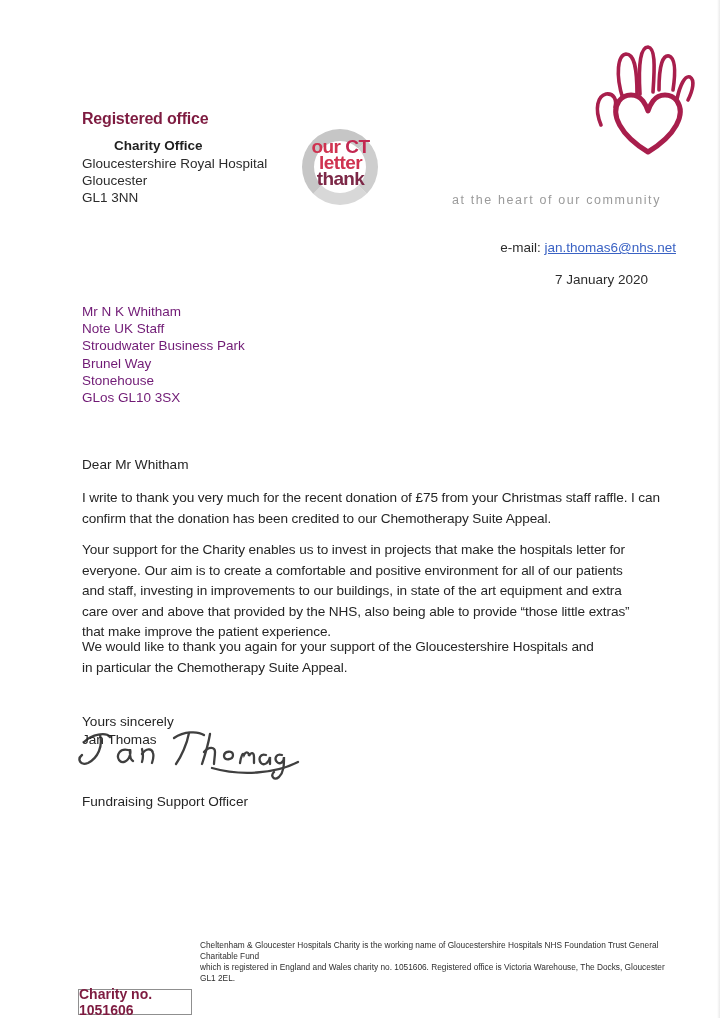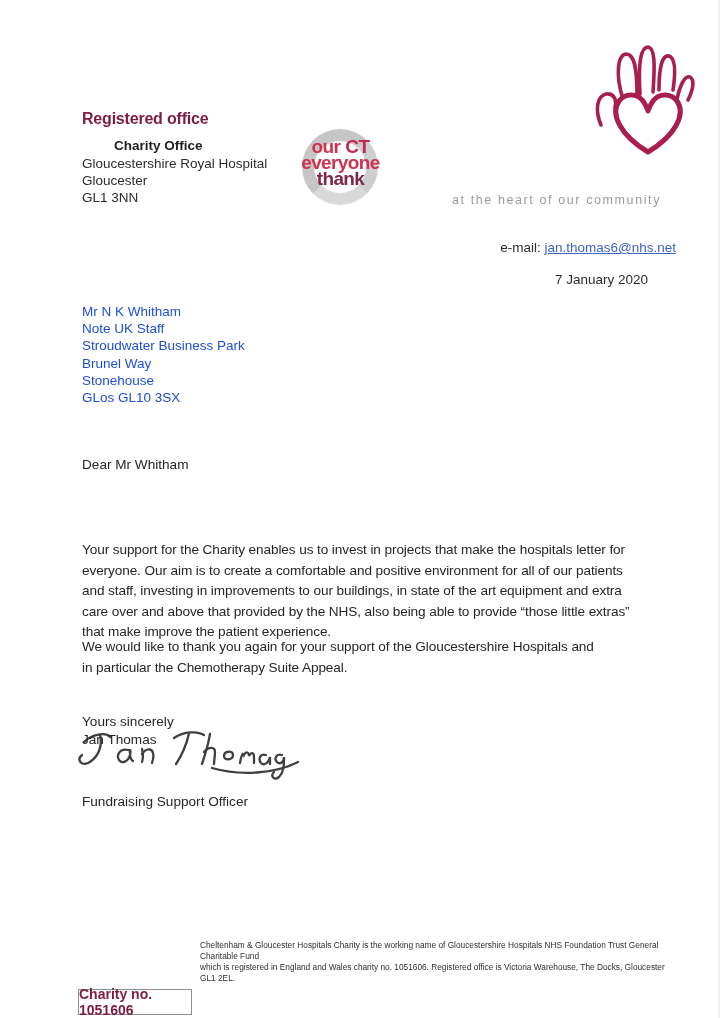--- a/index.html
+++ b/index.html
@@ -34,21 +34,21 @@
   .logo-name{left:452px;top:108px;font-size:21.5px;font-weight:bold;color:#a01e4b;line-height:24.5px;letter-spacing:-.2px;}
   .tagline{left:452px;top:193px;font-size:12.5px;color:#9b9b9b;letter-spacing:1.6px;}
   .hand-svg{left:592px;top:42px;}
 
   
   .email-line{top:240px;right:44px;font-size:13.5px;color:#2c2c2c;}
   .email-link{color:#3a62c4;text-decoration:underline;cursor:pointer;}
   .date{top:272px;right:72px;font-size:13.5px;color:#2c2c2c;}
 
   
-  .recipient{left:82px;top:303px;font-size:13.5px;line-height:17.2px;color:#1d4ed8;}
+  .recipient{left:82px;top:303px;font-size:13.5px;line-height:17.2px;color:#701a75;}
 
   
   .salutation{left:82px;top:457px;font-size:13.6px;}
   .para{position:absolute;left:82px;margin:0;font-size:13.6px;line-height:20.5px;color:#262626;white-space:pre-line;letter-spacing:-.1px;}
   .p1{top:488px;}
   .p2{top:540px;}
   .p3{top:637px;}
 
   .closing{left:82px;top:714px;font-size:13.6px;}
   .sig-svg{left:70px;top:726px;}
@@ -77,21 +77,21 @@
   <div class="abs sender-addr pre">Gloucestershire Royal Hospital
 Gloucester
 GL1 3NN</div>
 
   <div class="abs ct-logo">
     <div class="ct-ring"></div>
     <div class="ct-text">
       <div>
         <span class="ct-red ct-word-our">our</span><span class="ct-red2">CT</span>
       </div>
-      <div class="ct-red">everyone</div>
+      <div class="ct-red">letter</div>
       <div class="ct-maroon">thank</div>
     </div>
   </div>
 
   <svg class="abs hand-svg" width="108" height="115" viewBox="0 0 108 115">
     <g fill="none" stroke="#a81e4c" stroke-width="3.6" stroke-linecap="round">
       <path d="M31,57 C23,32 26,13 34,12 C42,12 45,24 45,52"></path>
       <path d="M48,52 C46,20 49,5 56,5 C63,6 63,22 61,50"></path>
       <path d="M67,48 C67,22 71,13 77,14 C83,16 84,28 81,48"></path>
       <path d="M85,57 C88,43 93,33 98,35 C103,38 101,48 96,58"></path>
@@ -107,20 +107,22 @@
   <div class="abs date">7 January 2020</div>
 
   <div class="abs recipient pre">Mr N K Whitham
 Note UK Staff
 Stroudwater Business Park
 Brunel Way
 Stonehouse
 GLos GL10 3SX</div>
 
   <div class="abs salutation">Dear Mr Whitham</div>
+  <p class="para p1">I write to thank you very much for the recent donation of £75 from your Christmas staff raffle.  I can
+confirm that the donation has been credited to our Chemotherapy Suite Appeal.</p>
   <p class="para p3">We would like to thank you again for your support of the Gloucestershire Hospitals and
 in particular the Chemotherapy Suite Appeal.</p>
   <p class="para p2">Your support for the Charity enables us to invest in projects that make the hospitals letter for
 everyone.  Our aim is to create a comfortable and positive environment for all of our patients
 and staff, investing in improvements to our buildings, in state of the art equipment and extra
 care over and above that provided by the NHS, also being able to provide “those little extras”
 that make improve the patient experience.</p>
 
   <div class="abs closing">Yours sincerely</div>
   <svg class="abs sig-svg" width="235" height="58" viewBox="0 0 235 58">

